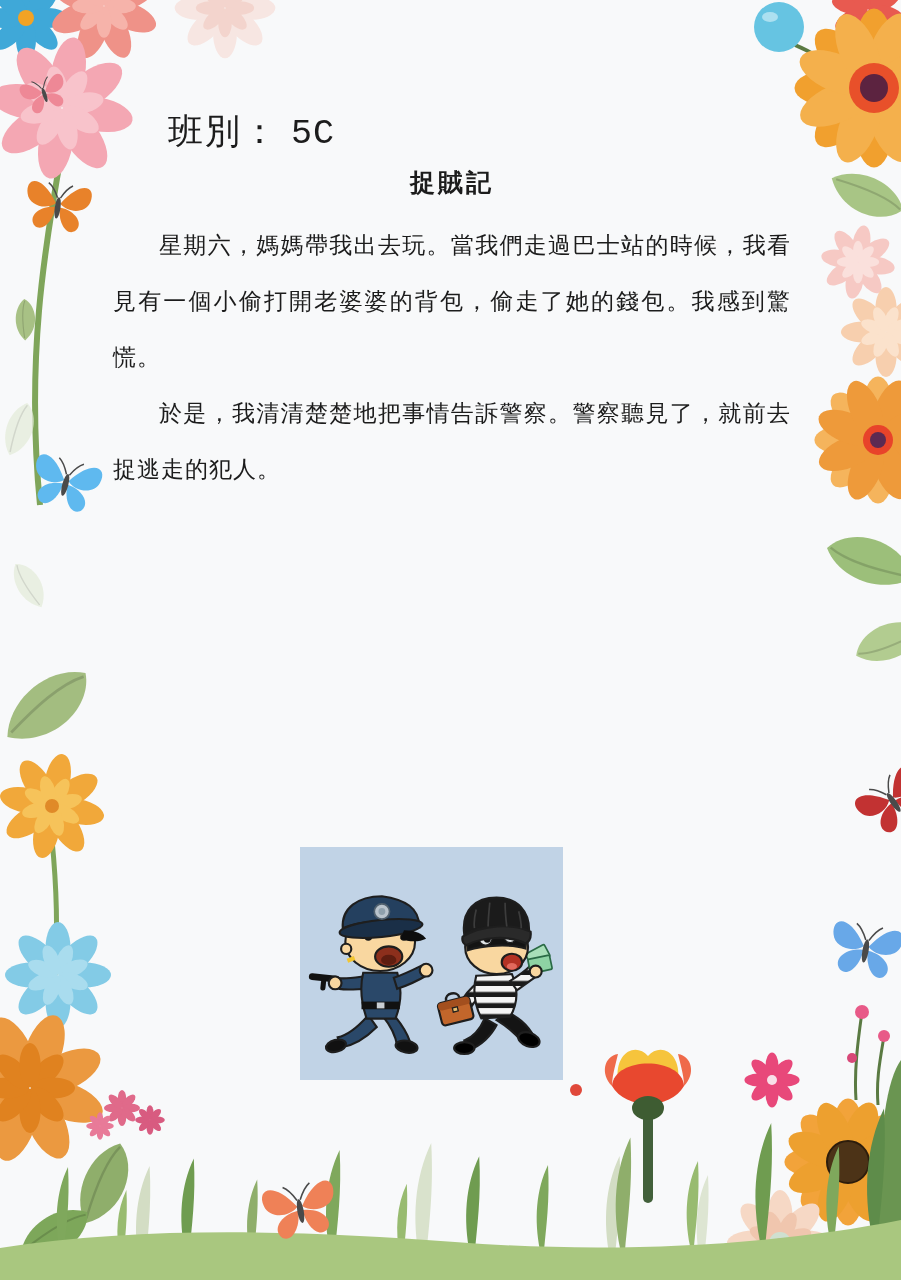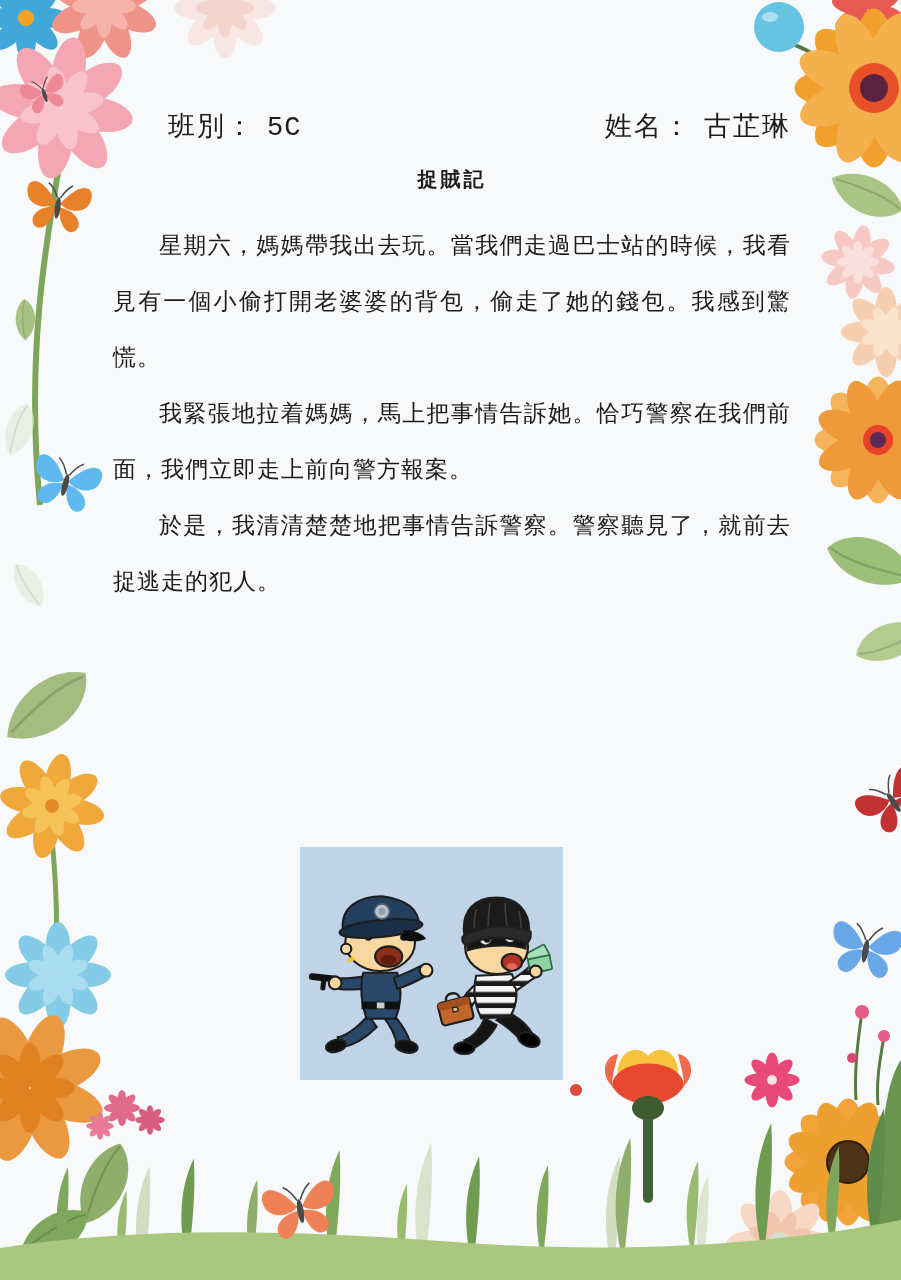--- a/index.html
+++ b/index.html
@@ -5,29 +5,29 @@
   html,body{margin:0;padding:0;background:#ffffff;}
   .page{
     position:relative;width:901px;height:1280px;overflow:hidden;
     background:#f8f9fa;
     font-family:"Liberation Serif", serif;
   }
   .deco{position:absolute;left:0;top:0;width:901px;height:1280px;z-index:1;}
   .content{position:absolute;z-index:2;left:113px;top:0;width:678px;color:#1c1c1c;}
   .header-row{
     position:absolute;top:108px;left:0;width:678px;display:flex;align-items:baseline;
-    font-size:27px;letter-spacing:2px;
+    font-size:35px;letter-spacing:2px;
   }
   .class-field{margin-left:55px;}
   .name-field{margin-left:auto;}
   .field-value{margin-left:12px;font-family:"Liberation Mono", monospace;letter-spacing:1px;}
   .name-field .field-value{font-family:"Liberation Serif", serif;letter-spacing:2px;}
   .essay-title{
     position:absolute;top:166px;left:0;width:678px;text-align:center;
-    font-size:20px;font-weight:bold;letter-spacing:3px;
+    font-size:25px;font-weight:bold;letter-spacing:3px;
   }
   .essay-body{
     position:absolute;top:218px;left:0;width:678px;
     font-size:23px;line-height:56px;letter-spacing:1px;
     text-align:justify;
   }
   .essay-body p{margin:0;text-indent:2em;}
   .illustration{
     position:absolute;z-index:2;left:300px;top:847px;width:263px;height:233px;
     background:#c1d3e6;
@@ -188,30 +188,26 @@
       <path d="M0,1280 L0,1248 C140,1226 300,1230 455,1242 C610,1254 770,1246 901,1220 L901,1280 Z" fill="#a9c77f"></path>
       <use href="#bfly" transform="translate(300,1208) scale(0.8) rotate(-10)" fill="#ef8157"></use>
     </g>
   </svg>
 
   <div class="content">
     <div class="header-row">
       <span class="class-field">
         <span>班別：</span><span class="field-value">5C</span>
       </span>
-      <span class="name-field">
-        <span>姓名：</span><span class="field-value">古芷琳</span>
-      </span>
     </div>
 
     <div class="essay-title">捉賊記</div>
 
     <div class="essay-body">
       <p>星期六，媽媽帶我出去玩。當我們走過巴士站的時候，我看見有一個小偷打開老婆婆的背包，偷走了她的錢包。我感到驚慌。</p>
-      <p>我緊張地拉着媽媽，馬上把事情告訴她。恰巧警察在我們前面，我們立即走上前向警方報案。</p>
       <p>於是，我清清楚楚地把事情告訴警察。警察聽見了，就前去捉逃走的犯人。</p>
     </div>
   </div>
 
   <div class="illustration">
     <svg viewBox="0 0 263 232" width="263" height="233" xmlns="http://www.w3.org/2000/svg">
       <defs>
         <pattern id="stripePat" width="8" height="13" patternUnits="userSpaceOnUse">
           <rect width="8" height="13" fill="#f4f4f4"></rect>
           <rect y="7" width="8" height="6" fill="#1a1a1a"></rect>

